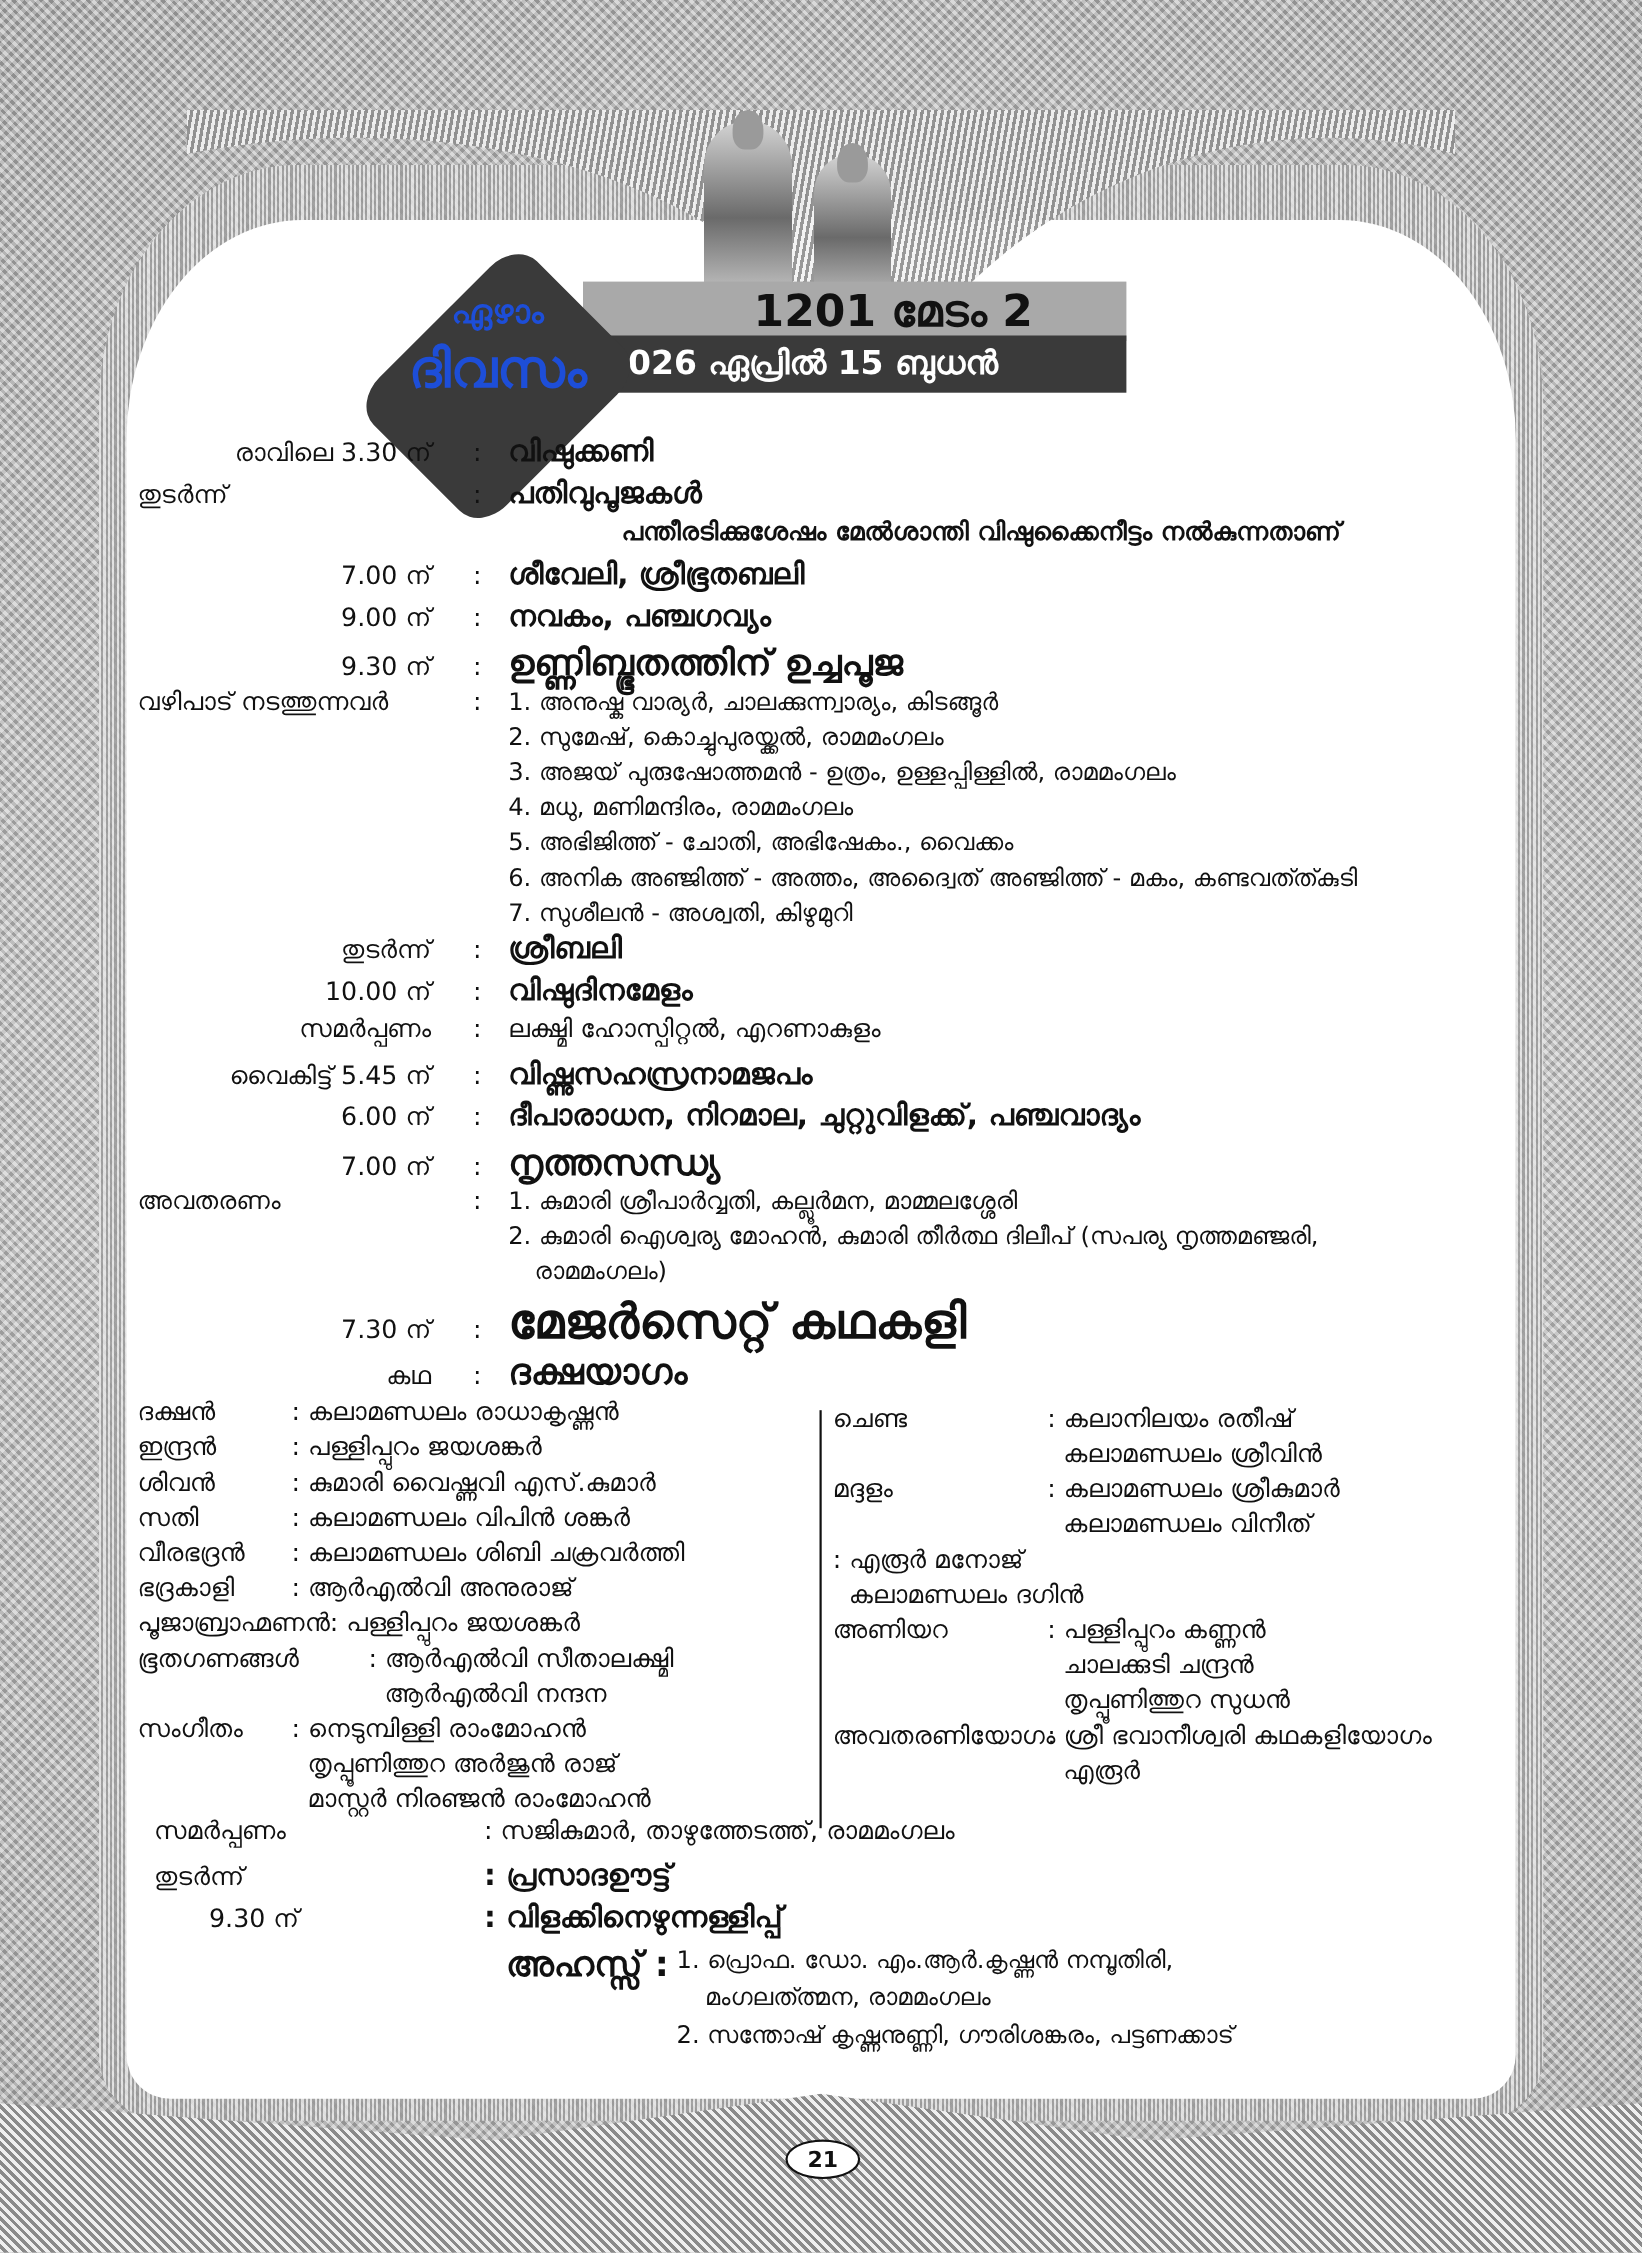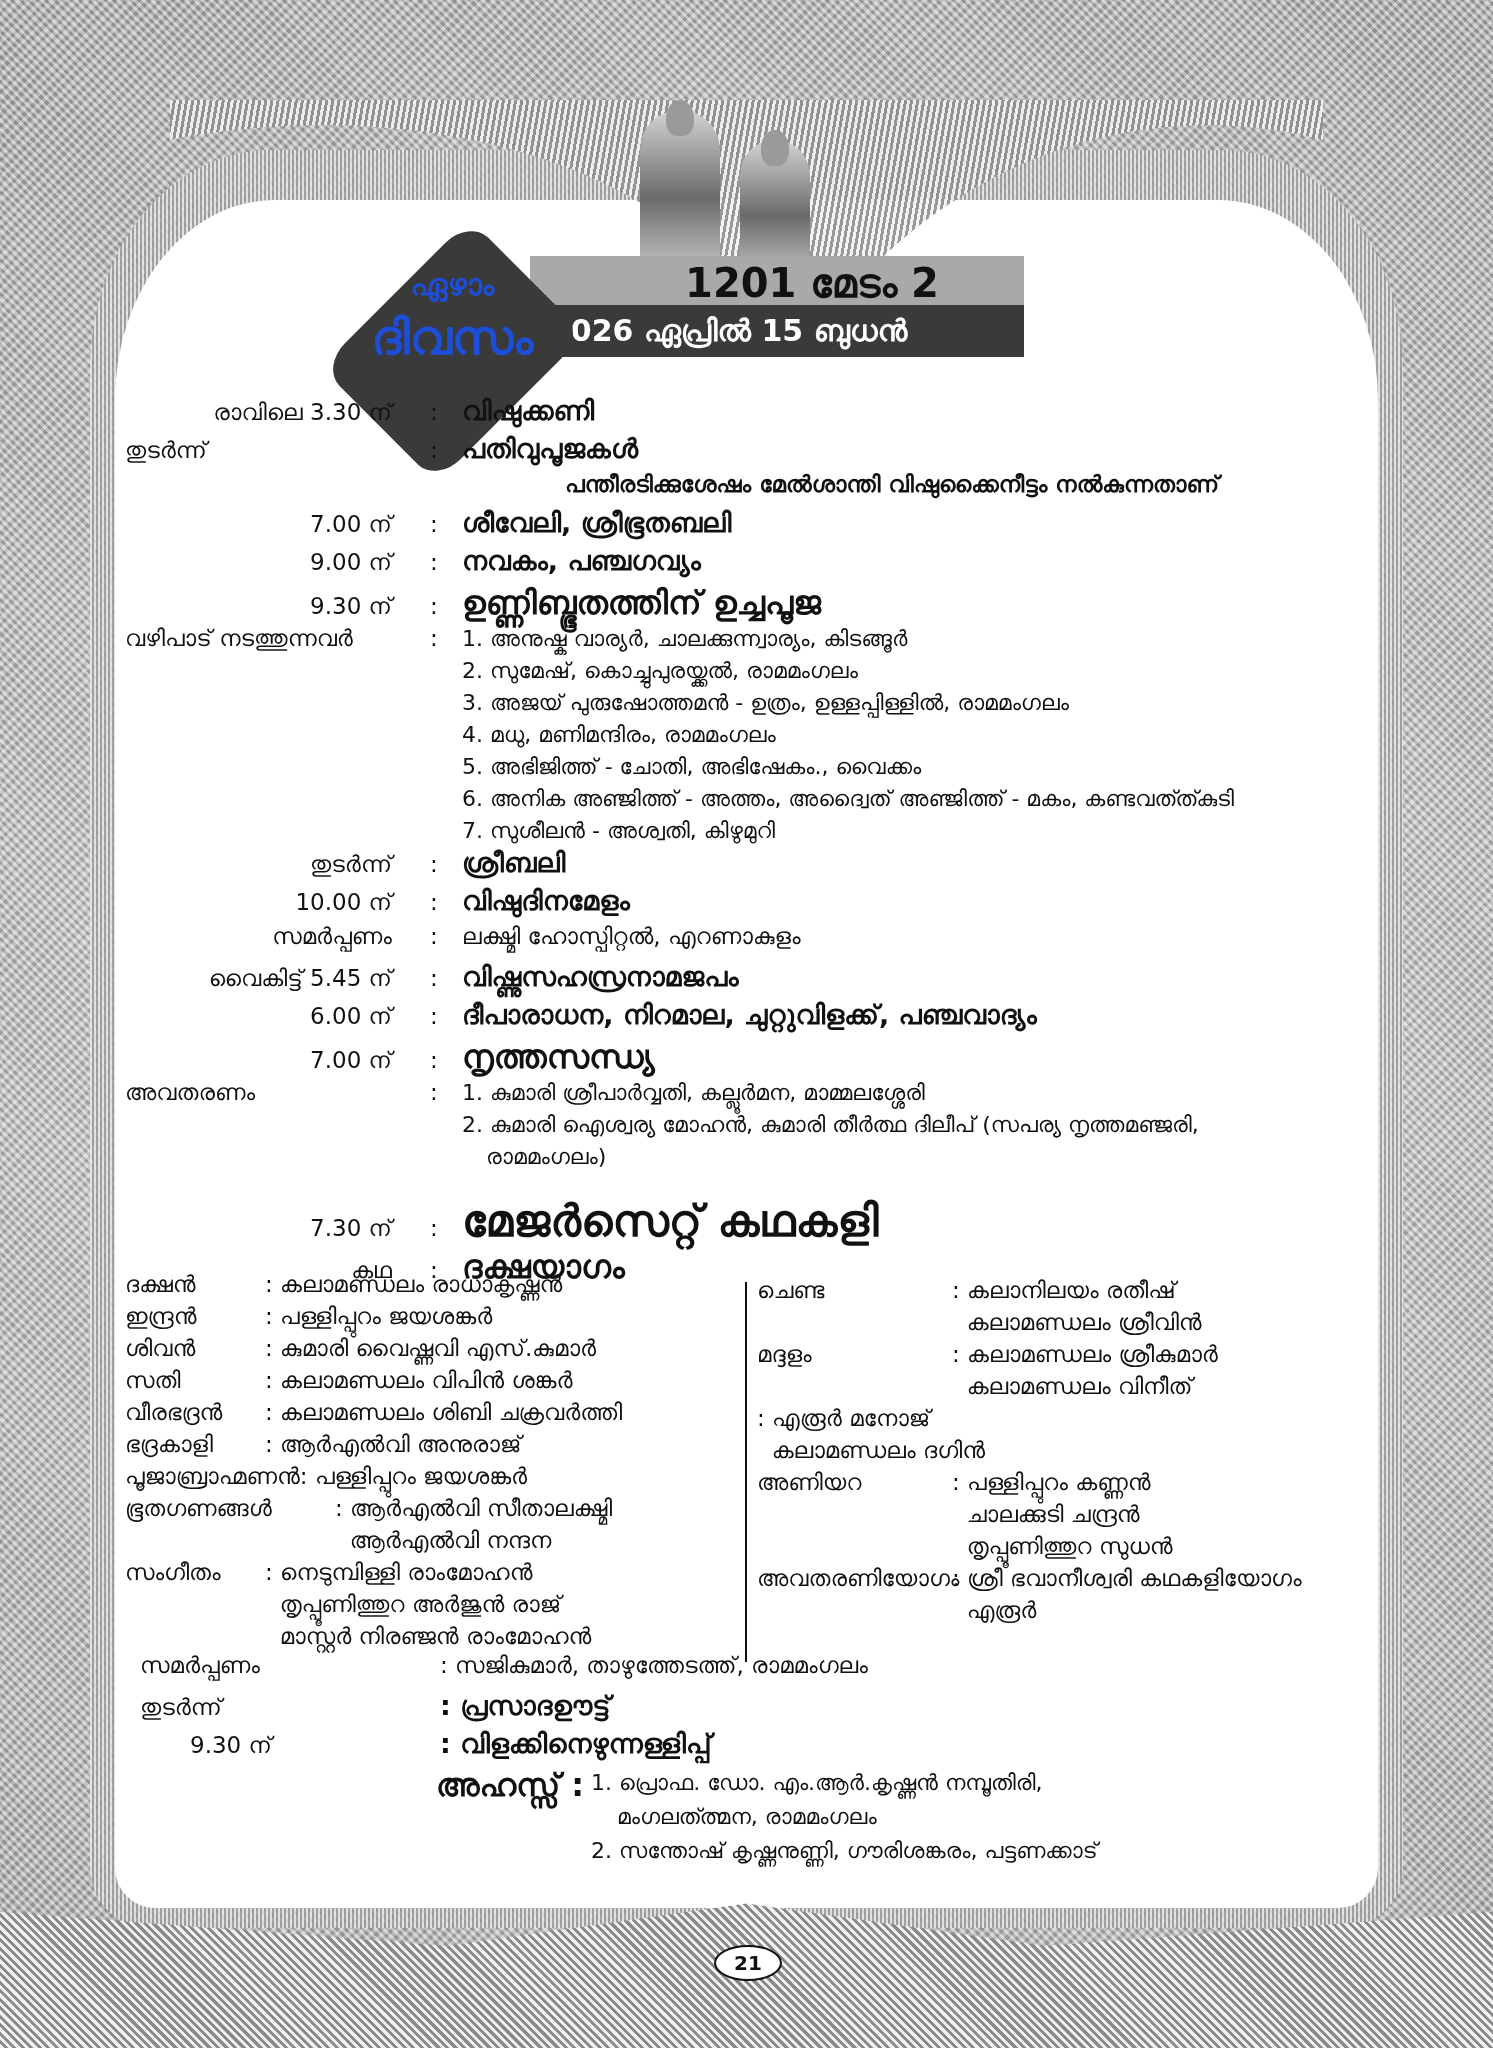--- a/index.html
+++ b/index.html
@@ -105,21 +105,21 @@
   .colB .crow .k { width:195px; }
   .gap { height:6px; }
 
   .footer-rows { position:absolute; left:140px; top:1652px; width:1200px; }
   .frow { display:flex; align-items:baseline; min-height:38px; }
   .frow .k { width:300px; font-size:23px; }
   .frow .k.ind { padding-left:50px; box-sizing:border-box; }
   .frow .v { flex:1; font-size:23px; }
   .frow .v.b { font-weight:bold; font-size:27px; }
 
-  .ahass { position:absolute; left:436px; top:1766px; display:flex; }
+  .ahass { position:absolute; left:460px; top:1766px; display:flex; }
   .ahass .t { font-weight:bold; font-size:32px; width:155px; }
   .ahass ol { list-style:none; margin:0; padding:0; font-size:22px; line-height:34px; }
 
   .pageno {
     position:absolute; left:714px; top:1945px; width:64px; height:32px;
     border:2px solid #111; border-radius:50%; background:#fff;
     text-align:center; line-height:32px; font-weight:bold; font-size:20px;
   }
 </style>
 </head>
@@ -224,21 +224,21 @@
   <div class="row">
     <span class="lbl left">അവതരണം</span>
     <span class="colon">:</span>
     <ul class="val list">
       <li>1. കുമാരി ശ്രീപാർവ്വതി, കല്ലൂർമന, മാമ്മലശ്ശേരി</li>
       <li>2. കുമാരി ഐശ്വര്യ മോഹൻ, കുമാരി തീർത്ഥ ദിലീപ് (സപര്യ നൃത്തമഞ്ജരി,</li>
       <li style="padding-left:24px">രാമമംഗലം)</li>
     </ul>
   </div>
 
-  <div class="row" style="margin-top:22px">
+  <div class="row" style="margin-top:3px">
     <span class="lbl">7.30 ന്</span>
     <span class="colon">:</span>
     <span class="val b huge">മേജർസെറ്റ് കഥകളി</span>
   </div>
   <div class="row">
     <span class="lbl">കഥ</span>
     <span class="colon">:</span>
     <span class="val b big">ദക്ഷയാഗം</span>
   </div>
 </div>

